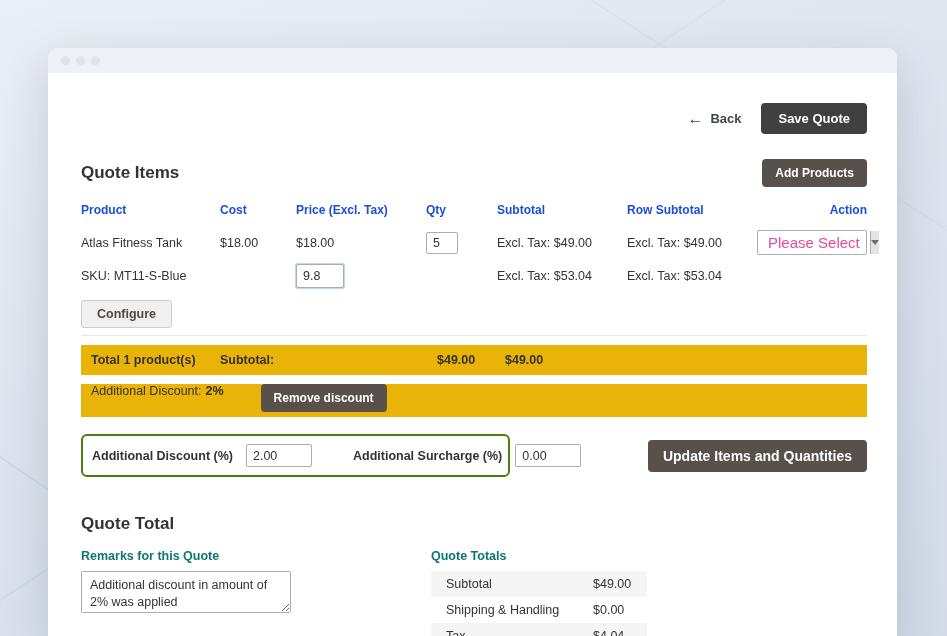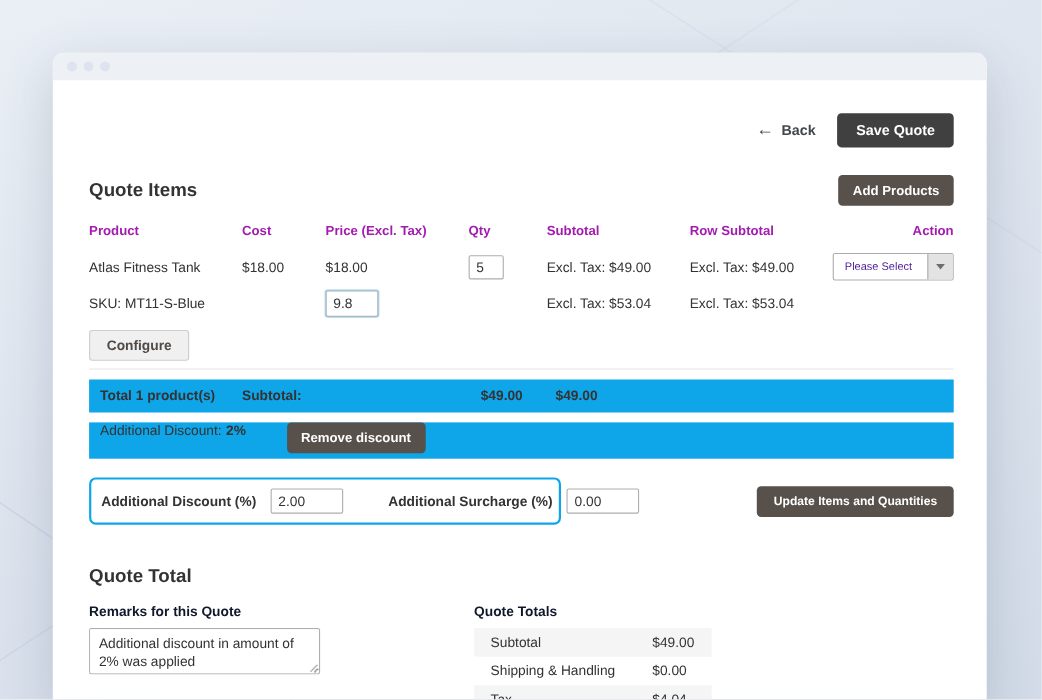--- a/index.html
+++ b/index.html
@@ -32,62 +32,62 @@
   .btn-dark { background:#57504b; color:#fff; font-size:12px; padding:7px 13px; border-radius:4px;margin-left:36px; }
   .btn-light { background:#f0f0f0; color:#514943; font-size:12.5px; padding:6px 15px;
                border:1px solid #cdcdcd; border-radius:3px; }
 
   .section-head { display:flex; justify-content:space-between; align-items:center; margin-top:25px; }
   h1 { font-size:17px; color:#333; }
 
   .grid { display:grid; grid-template-columns:139px 76px 130px 71px 130px 130px 1fr;
           align-items:center; row-gap:9px; }
   .thead { margin-top:16px; margin-bottom:13px; }
-  .thead > div { font-size:12px; font-weight:bold; color:#a21caf; }
+  .thead > div { font-size:12px; font-weight:bold; color:#1d4ed8; }
   .t-right { text-align:right; }
   .cell { font-size:12.5px; color:#333; }
   input[type="text"] { font-family:inherit; font-size:12.5px; color:#333;
     border:1px solid #adadad; border-radius:2px; padding:3px 6px; background:#fff; }
   .qty-input { width:32px; height:22px; }
   .price-input { width:48px; height:24px; border:1px solid #0090e9;
                  box-shadow:0 0 0 1px rgba(0,144,233,.30); }
   .select { display:inline-flex; height:25px; border:1px solid #adadad; border-radius:2px;
             background:#fff; cursor:pointer; float:right; width:110px; }
-  .select .sel-text { flex:1; font-size:10px; color:#4c1d95; padding:0 10px; line-height:23px;
+  .select .sel-text { flex:1; font-size:15px; color:#ec4899; padding:0 10px; line-height:23px;
                       white-space:nowrap; }
   .select .sel-arrow { width:23px; background:#e3e3e3; border-left:1px solid #adadad;
                        display:flex; align-items:center; justify-content:center; }
   .tri { width:0; height:0; border-left:4px solid transparent; border-right:4px solid transparent;
          border-top:5px solid #6e6e6e; }
   .configure-row { grid-column:1 / -1; margin-top:3px; }
 
   .divider { border-top:1px solid #e8e8e8; margin-top:7px; }
 
-  .bar { background:#0ea5e9; margin-top:9px; }
+  .bar { background:#eab308; margin-top:9px; }
   .totals-bar { padding:8px 0; }
   .totals-bar .cell { font-weight:bold; }
   .pad10 { padding-left:10px; } .pad11 { padding-left:11px; } .pad8 { padding-left:8px; }
 
   .discount-bar { height:33px; display:flex; align-items:flex-start; padding-left:10px;
                   font-size:12.5px; }
   .discount-bar .bold { font-weight:bold; }
   .discount-bar .btn-dark { margin-left:37px; }
 
   .panel-row { display:flex; justify-content:space-between; align-items:center; margin-top:17px; }
-  .blue-panel { width:429px; height:43px; border:2px solid #0ea5e9; border-radius:6px;
+  .blue-panel { width:429px; height:43px; border:2px solid #4d7c0f; border-radius:6px;
                 display:flex; align-items:center; padding:0 9px; }
   .blue-panel label { font-size:12.5px; font-weight:bold; color:#333; white-space:nowrap; }
   .blue-panel input { width:66px; height:23px; margin-left:13px; }
   .blue-panel .second { margin-left:41px; }
-  .btn-update { font-size:11px; padding:8px 15px;text-align:right; }
+  .btn-update { font-size:14px; padding:8px 15px;text-align:right; }
 
   .qt-head { margin-top:37px; }
   .qt-cols { display:flex; margin-top:15px; }
   .remarks { width:210px; }
-  .lbl { font-size:12.5px; font-weight:bold; color:#0f172a; margin-bottom:8px; display:block; }
+  .lbl { font-size:12.5px; font-weight:bold; color:#0f766e; margin-bottom:8px; display:block; }
   textarea { width:210px; height:42px; font-family:inherit; font-size:12.5px; color:#333;
              border:1px solid #adadad; border-radius:2px; padding:5px 8px; resize:both;
              line-height:1.35; }
   .qtotals { margin-left:140px; width:216px; }
   .qt-row { display:flex; align-items:center; font-size:12.5px; padding:6px 0 6px 15px; }
   .qt-row.shade { background:#f5f5f5; }
   .qt-row .qt-label { flex:1; color:#333; }
   .qt-row .qt-value { width:54px; flex-shrink:0; }
   .qt-row.grand { font-weight:bold; }
 </style>

